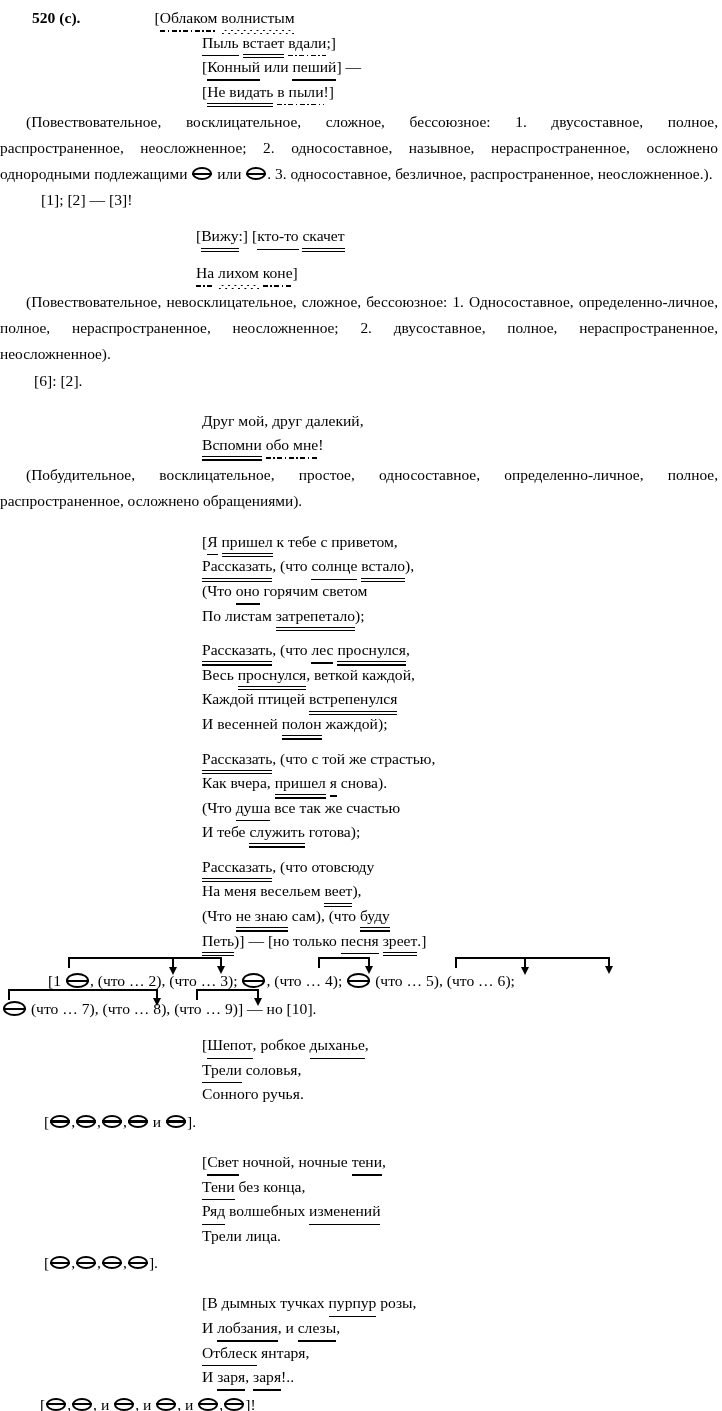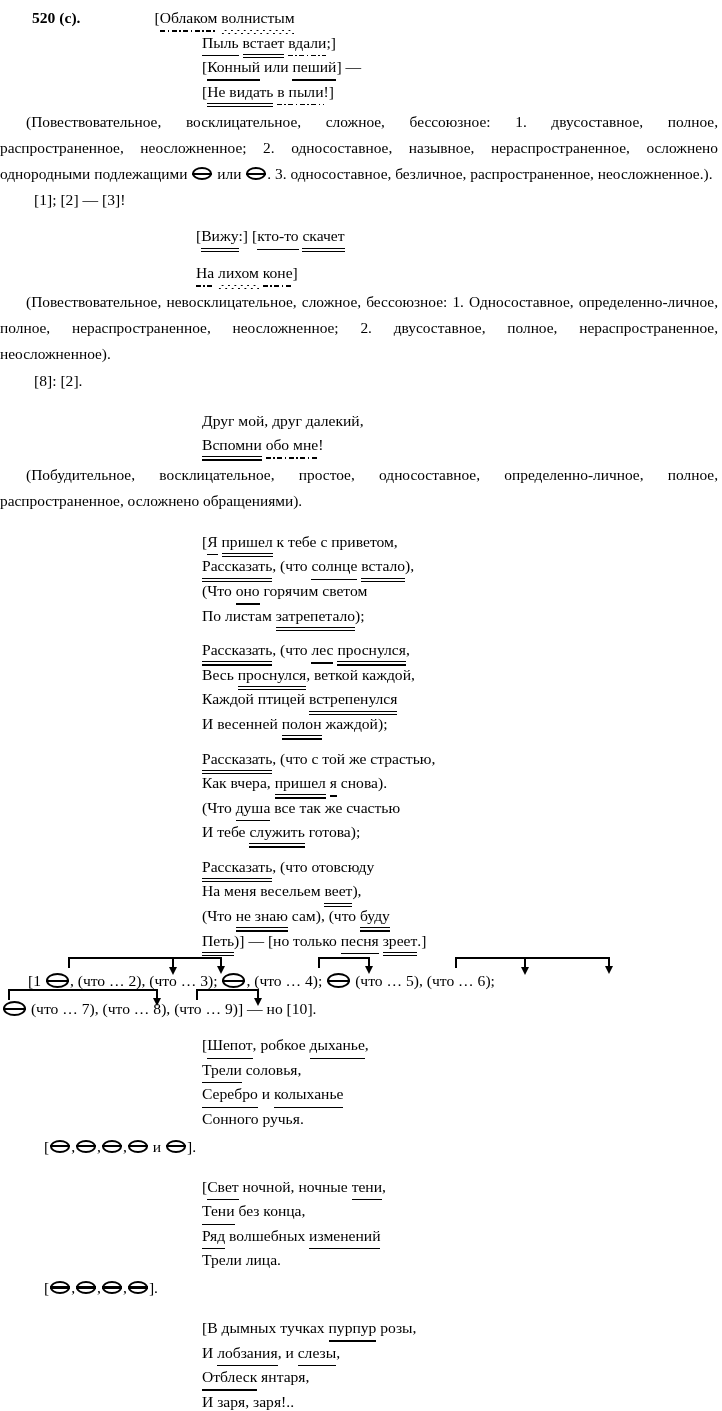--- a/index.html
+++ b/index.html
@@ -114,34 +114,34 @@
     [<span class="u2">Не видать</span> <span class="ud">в пыли</span>!]
   </div>
 
   <div class="para ind" style="margin-top:5px;padding-right:4px;">
     <span>(Повествовательное, восклицательное, сложное, бессоюзное: 1. двусоставное, полное, распространенное, неосложненное; 2. односоставное, назывное, нераспространенное, осложнено однородными подлежащими</span>
     <span class="sym"></span>
     <span>или</span>
     <span class="sym"></span><span>. 3. односоставное, безличное, распространенное, неосложненное.).</span>
   </div>
 
-  <div class="row scheme indentS" style="margin-top:1px;">[1]; [2] — [3]!</div>
+  <div class="row scheme indentS" style="margin-top:1px;margin-left:7px;">[1]; [2] — [3]!</div>
 
   <div class="sp12"></div>
   <div class="row verse indentM">
     [<span class="u2">Вижу</span>:] [<span class="u1">кто-то</span> <span class="u2">скачет</span>
   </div>
   <div class="sp12"></div>
   <div class="row verse indentM">
     <span class="ud">На</span> <span class="uw">лихом</span> <span class="ud">коне</span>]
   </div>
 
   <div class="para ind" style="margin-top:3px;padding-right:4px;">(Повествовательное, невосклицательное, сложное, бессоюзное: 1. Односоставное, определенно-личное, полное, нераспространенное, неосложненное; 2. двусоставное, полное, нераспространенное, неосложненное).</div>
 
-  <div class="row scheme indentS" style="margin-top:2px;">[8]: [2].</div>
+  <div class="row scheme indentS" style="margin-top:2px;">[6]: [2].</div>
 
   <div class="sp16"></div>
   <div class="row verse indentL">Друг мой, друг далекий,</div>
   <div class="row verse indentL">
     <span class="u2">Вспомни</span> <span class="ud">обо мне</span>!
   </div>
 
   <div class="para ind" style="margin-top:4px;padding-right:4px;">(Побудительное, восклицательное, простое, односоставное, определенно-личное, полное, распространенное, осложнено обращениями).</div>
 
   <div class="sp16"></div>
@@ -226,21 +226,21 @@
       <div class="h" style="left:0;width:155px;"></div>
       <div class="vr" style="right:0;height:11px;"></div>
       <div class="head" style="right:-3.2px;top:9px;"></div>
     </div>
 
     <div class="arr" style="left:524px;top:2px;width:2px;height:20px;">
       <div class="vl" style="height:12px;left:0;"></div>
       <div class="head" style="left:-3.2px;top:10px;"></div>
     </div>
 
-    <div class="row scheme" style="position:absolute;top:14px;left:0;padding-left:28px;">
+    <div class="row scheme" style="position:absolute;top:14px;left:0;padding-left:48px;">
       <span>[1</span>
       <span class="sym big"></span><span>, (что … 2), (что … 3);</span>
       <span class="sym big"></span><span>, (что … 4);</span>
       <span class="sym big"></span>
       <span>(что … 5), (что … 6);</span>
     </div>
 
     <div class="arr" style="left:8px;top:34px;width:150px;height:20px;">
       <div class="vl" style="height:11px;"></div>
       <div class="h" style="left:0;width:150px;"></div>
@@ -262,23 +262,20 @@
   </div>
 
   <div class="sp20"></div>
   <div class="row verse indentL">
     [<span class="u1">Шепот</span>, робкое <span class="u1">дыханье</span>,
   </div>
   <div class="row verse indentL">
     <span class="u1">Трели</span> соловья,
   </div>
   <div class="row verse indentL">
-    <span class="u1">Серебро</span> и <span class="u1">колыханье</span>
-  </div>
-  <div class="row verse indentL">
     Сонного ручья.
   </div>
   <div class="row scheme" style="padding-left:44px;margin-top:3px;">
     <span>[</span><span class="sym"></span><span>,</span><span class="sym"></span><span>,</span><span class="sym"></span><span>,</span><span class="sym"></span> <span>и</span> <span class="sym"></span><span>].</span>
   </div>
 
   <div class="sp16"></div>
   <div class="row verse indentL">
     [<span class="u1">Свет</span> ночной, ночные <span class="u1">тени</span>,
   </div>

